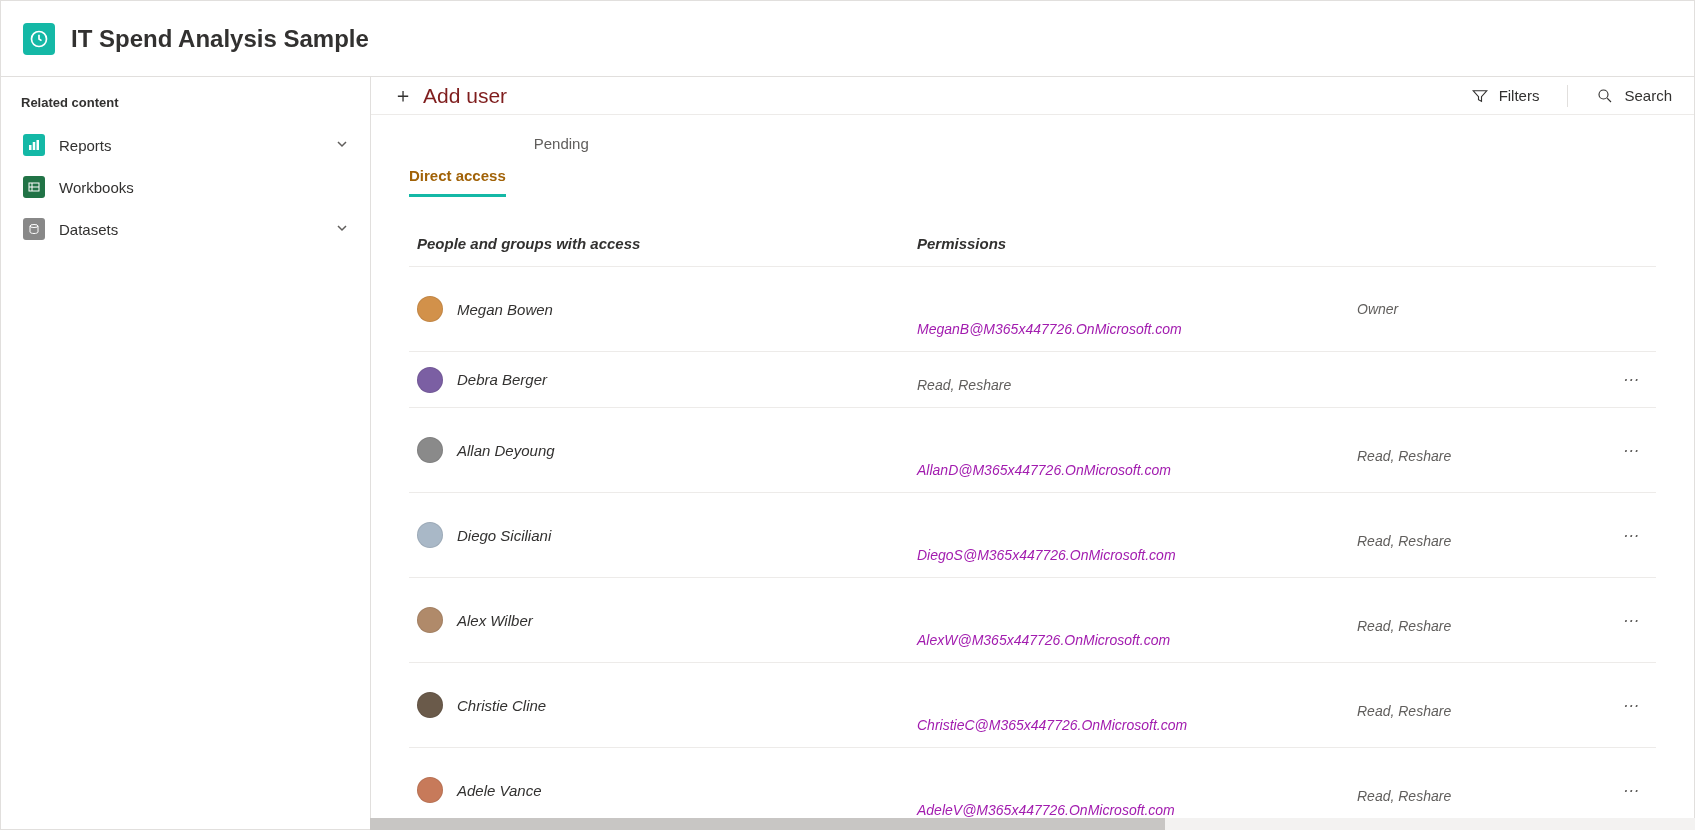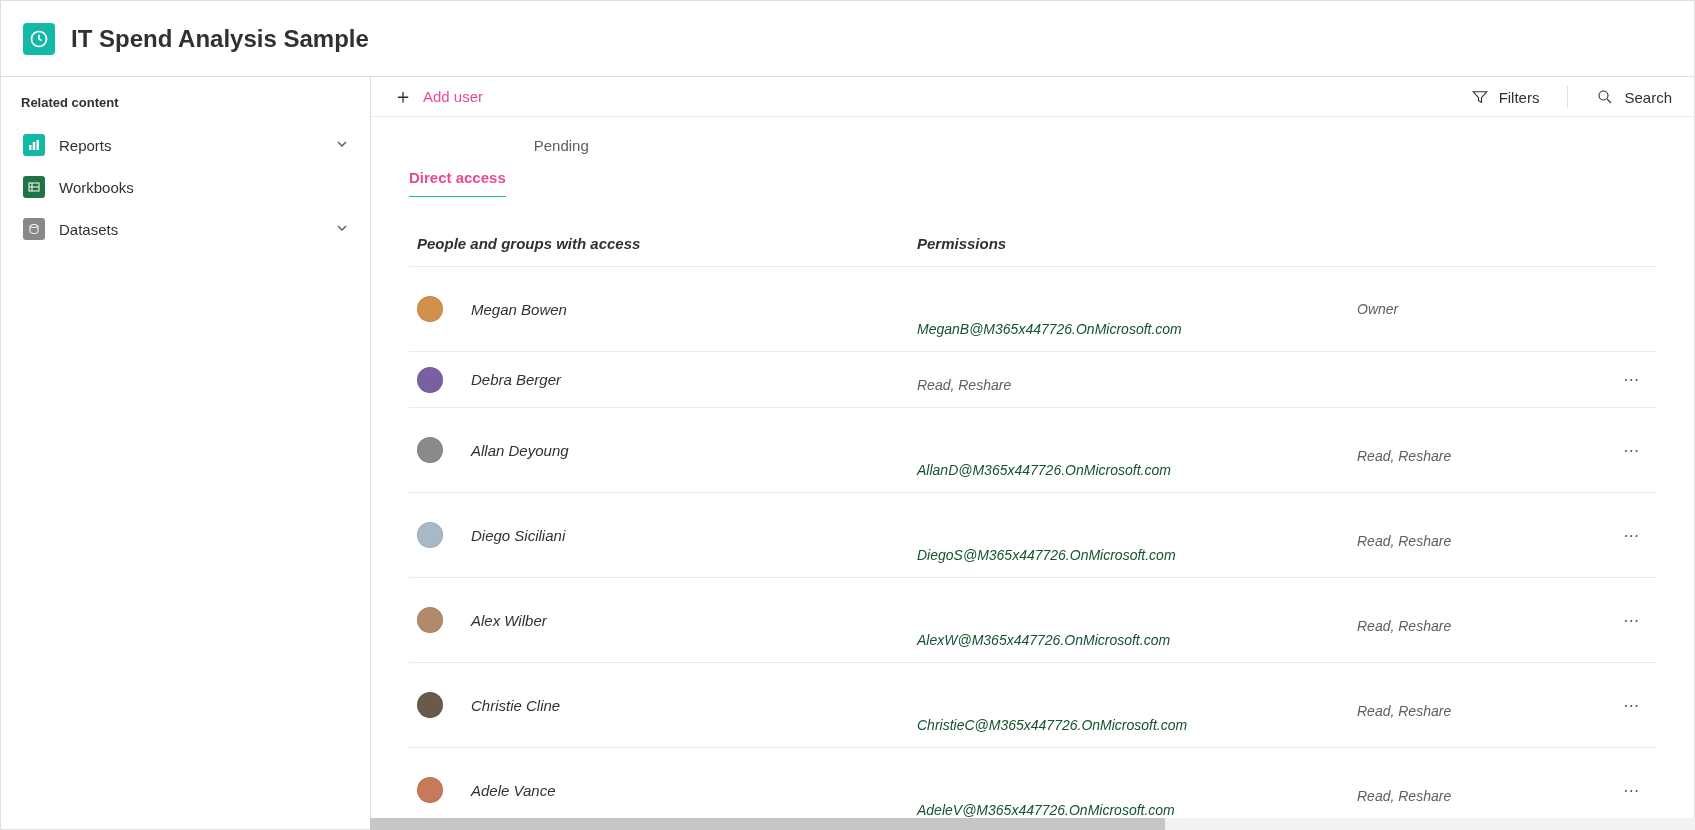--- a/index.html
+++ b/index.html
@@ -96,32 +96,32 @@
     align-items: center;
     gap: 10px;
     cursor: pointer;
   }
   .plus-icon {
     font-size: 20px;
     color: #323130;
     font-weight: 300;
   }
   .toolbar-label {
-    font-size: 15px;
-    color: #ec4899;
+    font-size: 21px;
+    color: #7f1d1d;
   }
   .toolbar-right {
     margin-left: auto;
     display: flex;
     align-items: center;
     gap: 28px;
   }
   .toolbar-btn {
     display: flex;
-    align-items: flex-end;
+    align-items: center;
     gap: 10px;
     cursor: pointer;
     color: #323130;
     font-size: 15px;
   }
   .toolbar-divider {
     width: 1px;
     height: 22px;
     background: #e1dfdd;
   }
@@ -130,23 +130,23 @@
     gap: 28px;
     padding: 20px 38px 0 38px;
   }
   .tab {
     font-size: 15px;
     color: #605e5c;
     padding-bottom: 10px;
     cursor: pointer;
   }
   .tab.active {
-    color: #ec4899;
+    color: #a16207;
     font-weight: 600;
-    border-bottom: 1px solid #14b8a6;
+    border-bottom: 3px solid #14b8a6;
     margin-top: 32px;
   }
   .table-wrap {
     padding: 26px 38px 0 38px;
     font-style: italic;
   }
   .table-header {
     display: flex;
     padding: 12px 8px 14px 8px;
     border-bottom: 1px solid #edebe9;
@@ -157,31 +157,31 @@
   .table-row {
     display: flex;
     align-items: center;
     padding: 14px 8px;
     border-bottom: 1px solid #edebe9;
   }
   .cell-people {
     width: 500px;
     display: flex;
     align-items: center;
-    gap: 28px;
+    gap: 14px;
   }
   .avatar {
     width: 26px;
     height: 26px;
     border-radius: 50%;
     display: inline-block;
     border: 1px solid rgba(0,0,0,0.08);
   }
   .cell-name { font-size: 15px; color: #323130; }
-  .cell-email { width: 440px; font-size: 14px; color: #14532d; margin-top: 40px; }
+  .cell-email { width: 440px; font-size: 14px; color: #a21caf; margin-top: 40px; }
   .cell-perm  { flex: 1; font-size: 14px; color: #605e5c; display: flex; align-items: flex-end; }
   .more-btn {
     margin-left: auto;
     color: #605e5c;
     cursor: pointer;
     font-size: 16px;
     padding: 4px 8px;
     letter-spacing: 2px;
   }
   .scrollbar-bottom {

